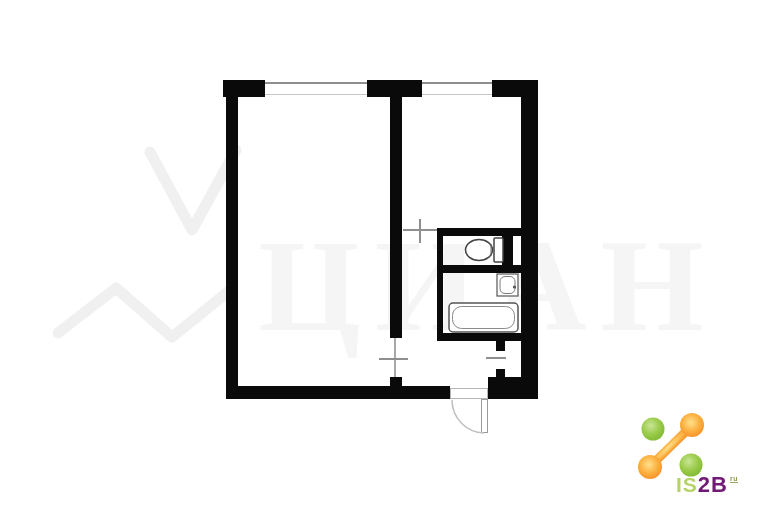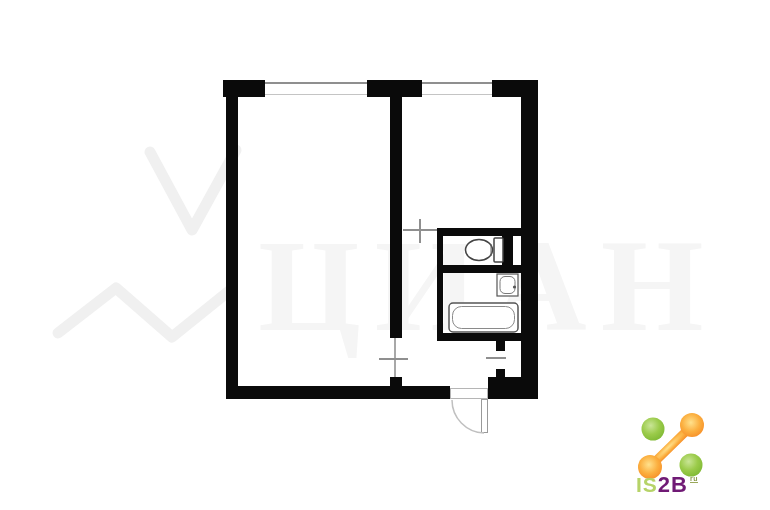--- a/index.html
+++ b/index.html
@@ -30,21 +30,21 @@
   }
   #fixtures-layer,#door-arc-layer,#watermark-zigzag{
     position:absolute;left:0;top:0;pointer-events:none;
   }
   
   #logo{position:absolute;left:631px;top:410px;width:120px;height:96px;z-index:4;}
   #logo-text{
     position:absolute;left:5px;top:62px;white-space:nowrap;
     font-family:"Liberation Sans",sans-serif;font-weight:bold;
   }
-  #logo-text .t1{font-size:21px;color:#b6d368;letter-spacing:1px;}
+  #logo-text .t1{font-size:21px;color:#b6d368;letter-spacing:1px;margin-left:40px;}
   #logo-text .t2{font-size:22px;color:#701a75;letter-spacing:1px;}
   #logo-text .t3{
     font-size:7px;color:#8a9a4a;vertical-align:top;position:relative;top:3px;left:2px;
     border-bottom:1px solid #9aa85a;font-weight:bold;letter-spacing:0.5px;
   }
 </style>
 </head>
 <body>
 
 <div id="watermark-layer">

